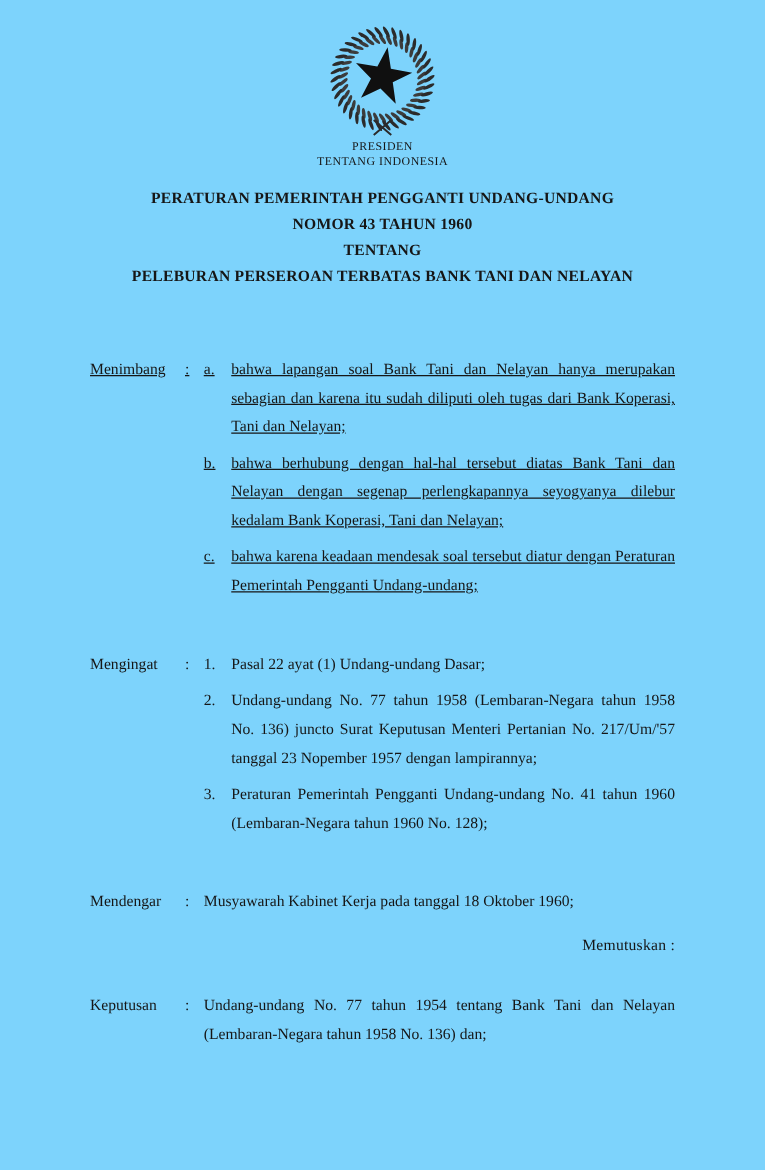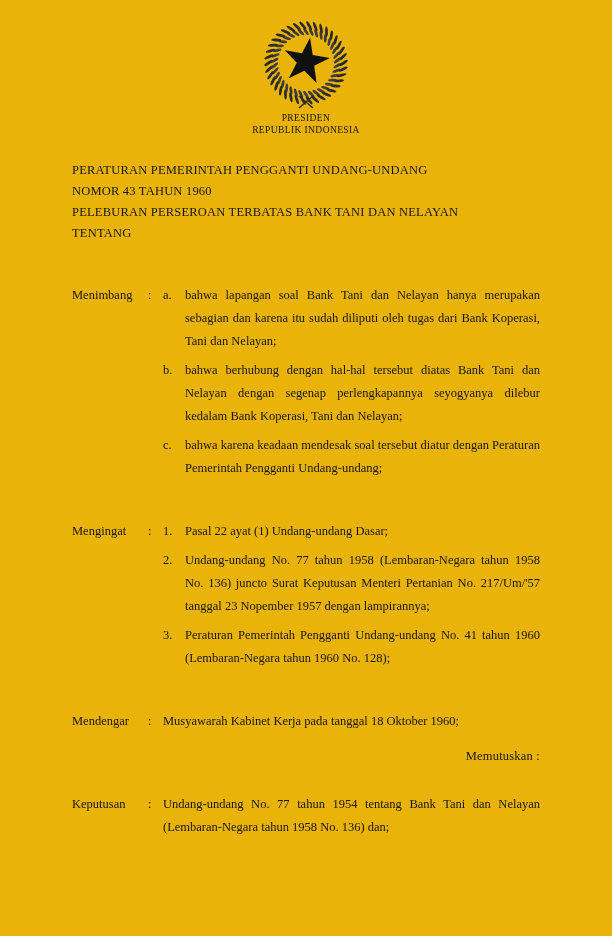--- a/index.html
+++ b/index.html
@@ -1,41 +1,41 @@
 <!DOCTYPE html>
 <html><head>
 <meta charset="utf-8">
 <style>
   html,body{margin:0;padding:0;background:#ffffff;}
   .page{
     position:relative;
     width:612px;height:936px;
     margin:0 auto;
-    background:#eab308;
+    background:#7dd3fc;
     color:#161616;
     font-family:"Liberation Serif","DejaVu Serif",serif;
     font-size:12.5px;
     line-height:23px;
     box-sizing:border-box;
     padding:20px 72px 0 72px;
     overflow:hidden;
   }
   .header{text-align:center;}
   .header svg{display:block;margin:0 auto;}
   .org1,.org2{
     font-size:9.5px;
     line-height:12px;
     letter-spacing:0.4px;
     text-align:center;
   }
   .org1{margin-top:2px;}
-  .title-block{margin-top:24px;line-height:21px;letter-spacing:0.2px;}
+  .title-block{margin-top:12px;text-align:center;line-height:21px;letter-spacing:0.2px;font-weight:bold;}
   .salutation{margin-top:12px;text-align:center;letter-spacing:0.2px;line-height:21px;}
   .section{display:flex;margin-top:40px;}
-  .section.first{margin-top:40px;}
+  .section.first{margin-top:52px;text-decoration:underline;}
   .section.mid{margin-top:25px;}
   .lbl{width:76px;flex:0 0 76px;}
   .colon{width:15px;flex:0 0 15px;text-align:left;}
   .items{flex:1 1 auto;min-width:0;}
   .li{display:flex;margin-bottom:6px;}
   .li:last-child{margin-bottom:0;}
   .mk{width:22px;flex:0 0 22px;}
   .tx{flex:1 1 auto;text-align:justify;}
   .plain{flex:1 1 auto;text-align:justify;}
   .center-line{text-align:right;margin-top:12px;letter-spacing:0.2px;}
@@ -120,28 +120,28 @@
         <ellipse cx="25.4" cy="20.0" rx="1.4" ry="5" fill="#2b2b2b" transform="rotate(272.9 25.4 20.0)"></ellipse>
         <ellipse cx="29.6" cy="15.4" rx="1.4" ry="5" fill="#2b2b2b" transform="rotate(282.4 29.6 15.4)"></ellipse>
         <ellipse cx="34.5" cy="11.6" rx="1.4" ry="5" fill="#2b2b2b" transform="rotate(291.8 34.5 11.6)"></ellipse>
         <ellipse cx="39.9" cy="8.7" rx="1.4" ry="5" fill="#2b2b2b" transform="rotate(301.3 39.9 8.7)"></ellipse>
         <ellipse cx="45.8" cy="6.6" rx="1.4" ry="5" fill="#2b2b2b" transform="rotate(310.8 45.8 6.6)"></ellipse>
         <ellipse cx="51.9" cy="5.6" rx="1.4" ry="5" fill="#2b2b2b" transform="rotate(320.3 51.9 5.6)"></ellipse>
         <path d="M48 88 L62 76 M48 76 L62 88" stroke="#2b2b2b" stroke-width="1.6" fill="none"></path>
         <polygon points="59.1,17.8 61.7,35.0 78.8,38.1 63.2,45.8 65.6,63.0 53.4,50.7 37.8,58.2 45.8,42.8 33.8,30.3 50.9,33.2" fill="#101010"></polygon>
       </svg>
     <div class="org1">PRESIDEN</div>
-    <div class="org2">REPUBLIK INDONESIA</div>
+    <div class="org2">TENTANG INDONESIA</div>
   </div>
 
   <div class="title-block">
     <div>PERATURAN PEMERINTAH PENGGANTI UNDANG-UNDANG</div>
     <div>NOMOR 43 TAHUN 1960</div>
+    <div>TENTANG</div>
     <div>PELEBURAN PERSEROAN TERBATAS BANK TANI DAN NELAYAN</div>
-    <div>TENTANG</div>
   </div>
 
 
   <div class="section first">
     <div class="lbl">Menimbang</div>
     <div class="colon">:</div>
     <div class="items">
       <div class="li">
         <span class="mk">a.</span>
         <span class="tx">bahwa lapangan soal Bank Tani dan Nelayan hanya merupakan sebagian dan karena itu sudah diliputi oleh tugas dari Bank Koperasi, Tani dan Nelayan;</span>

